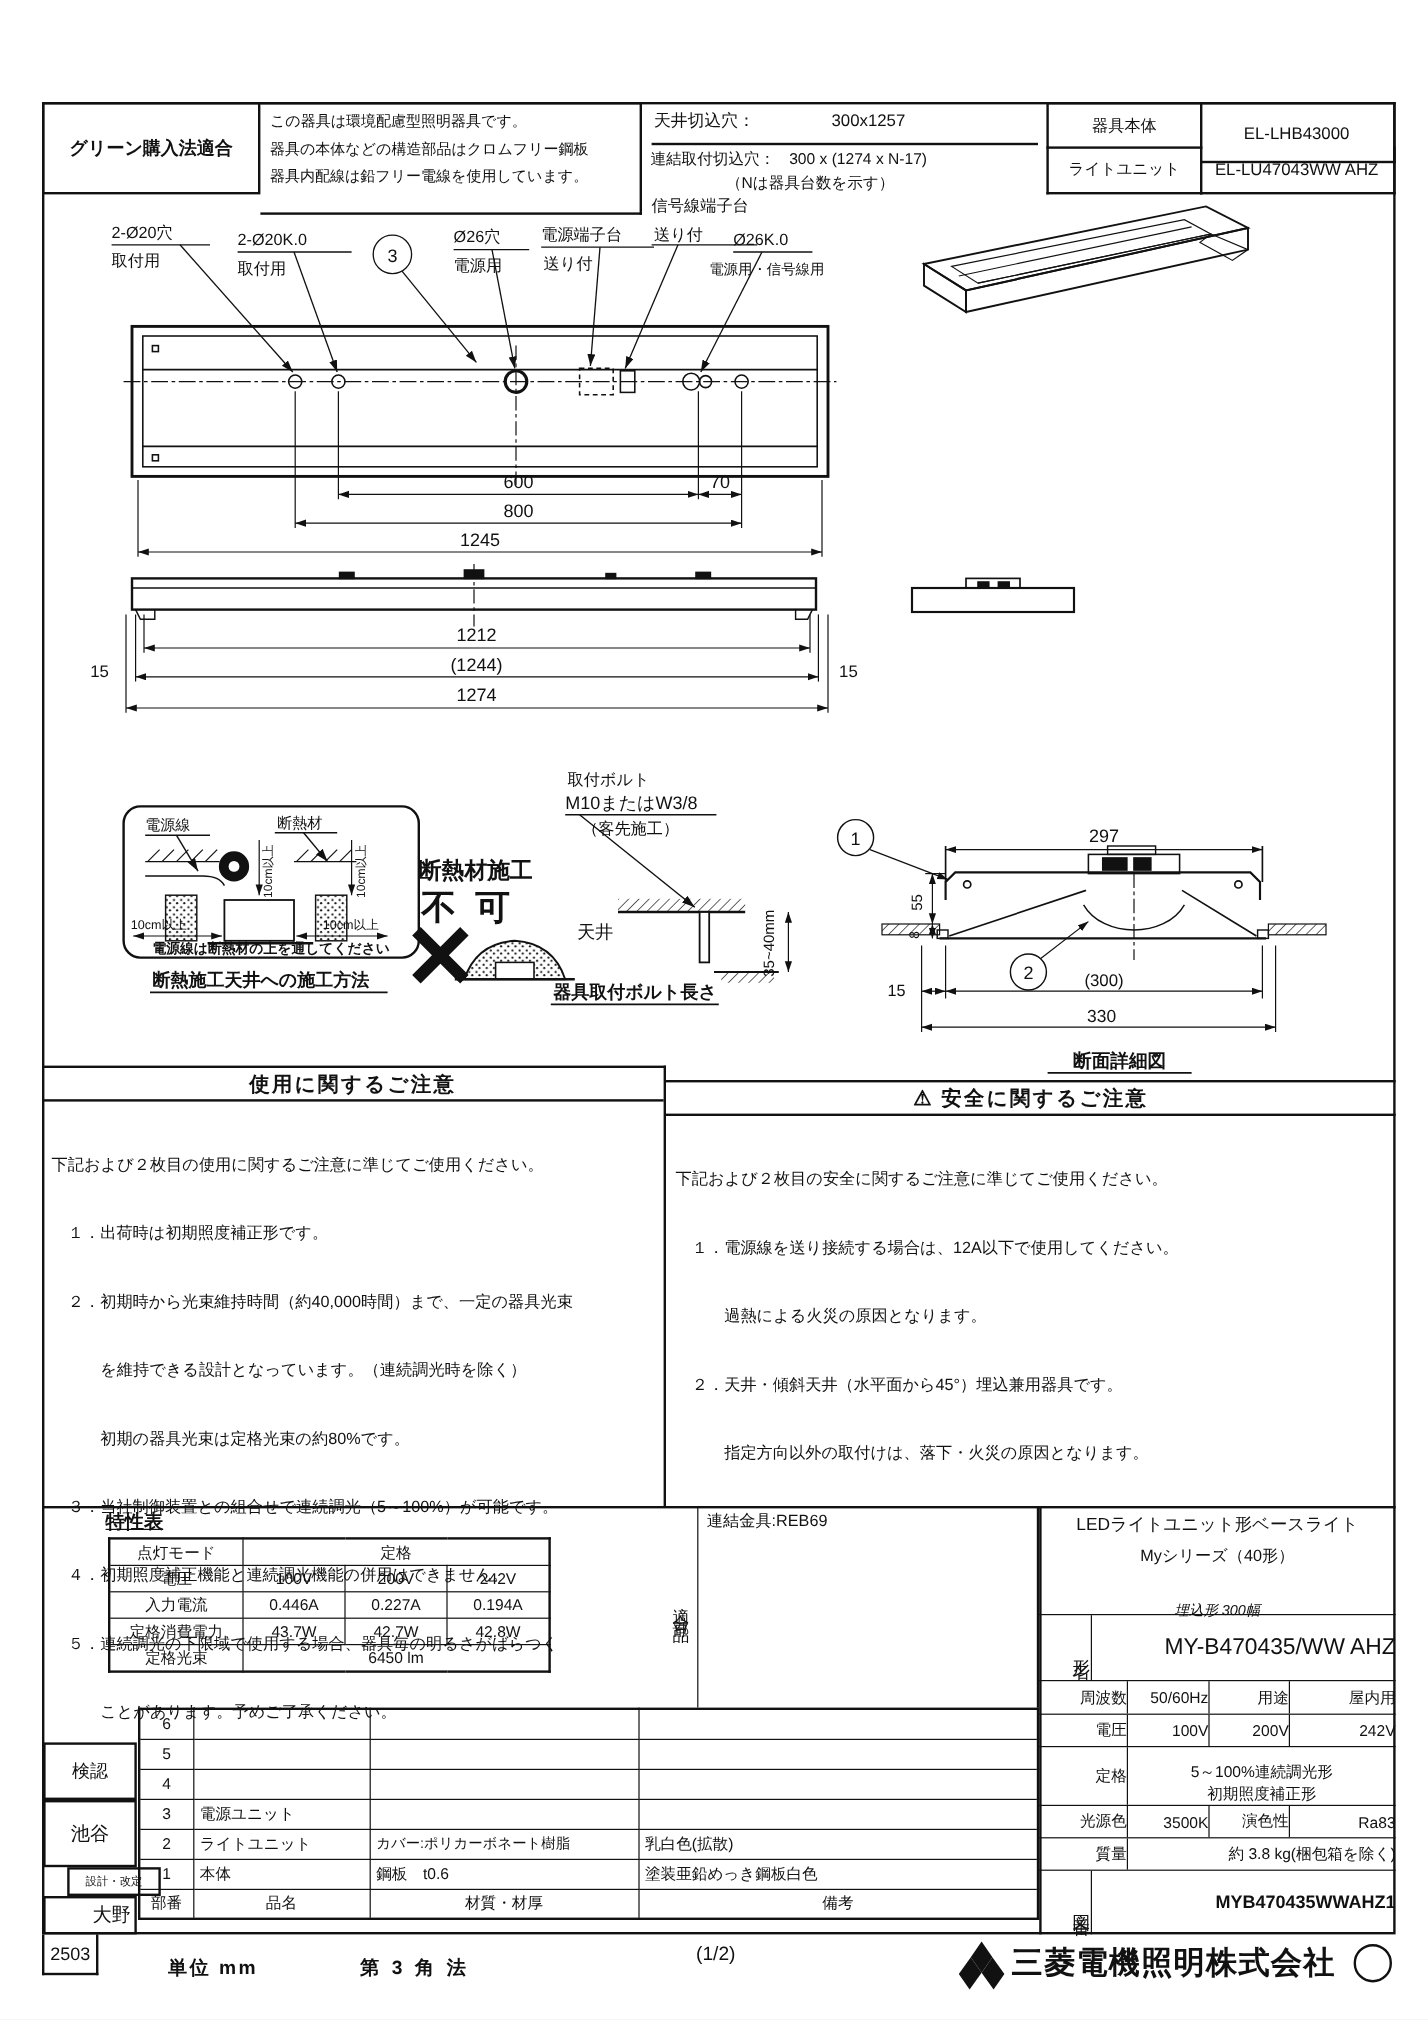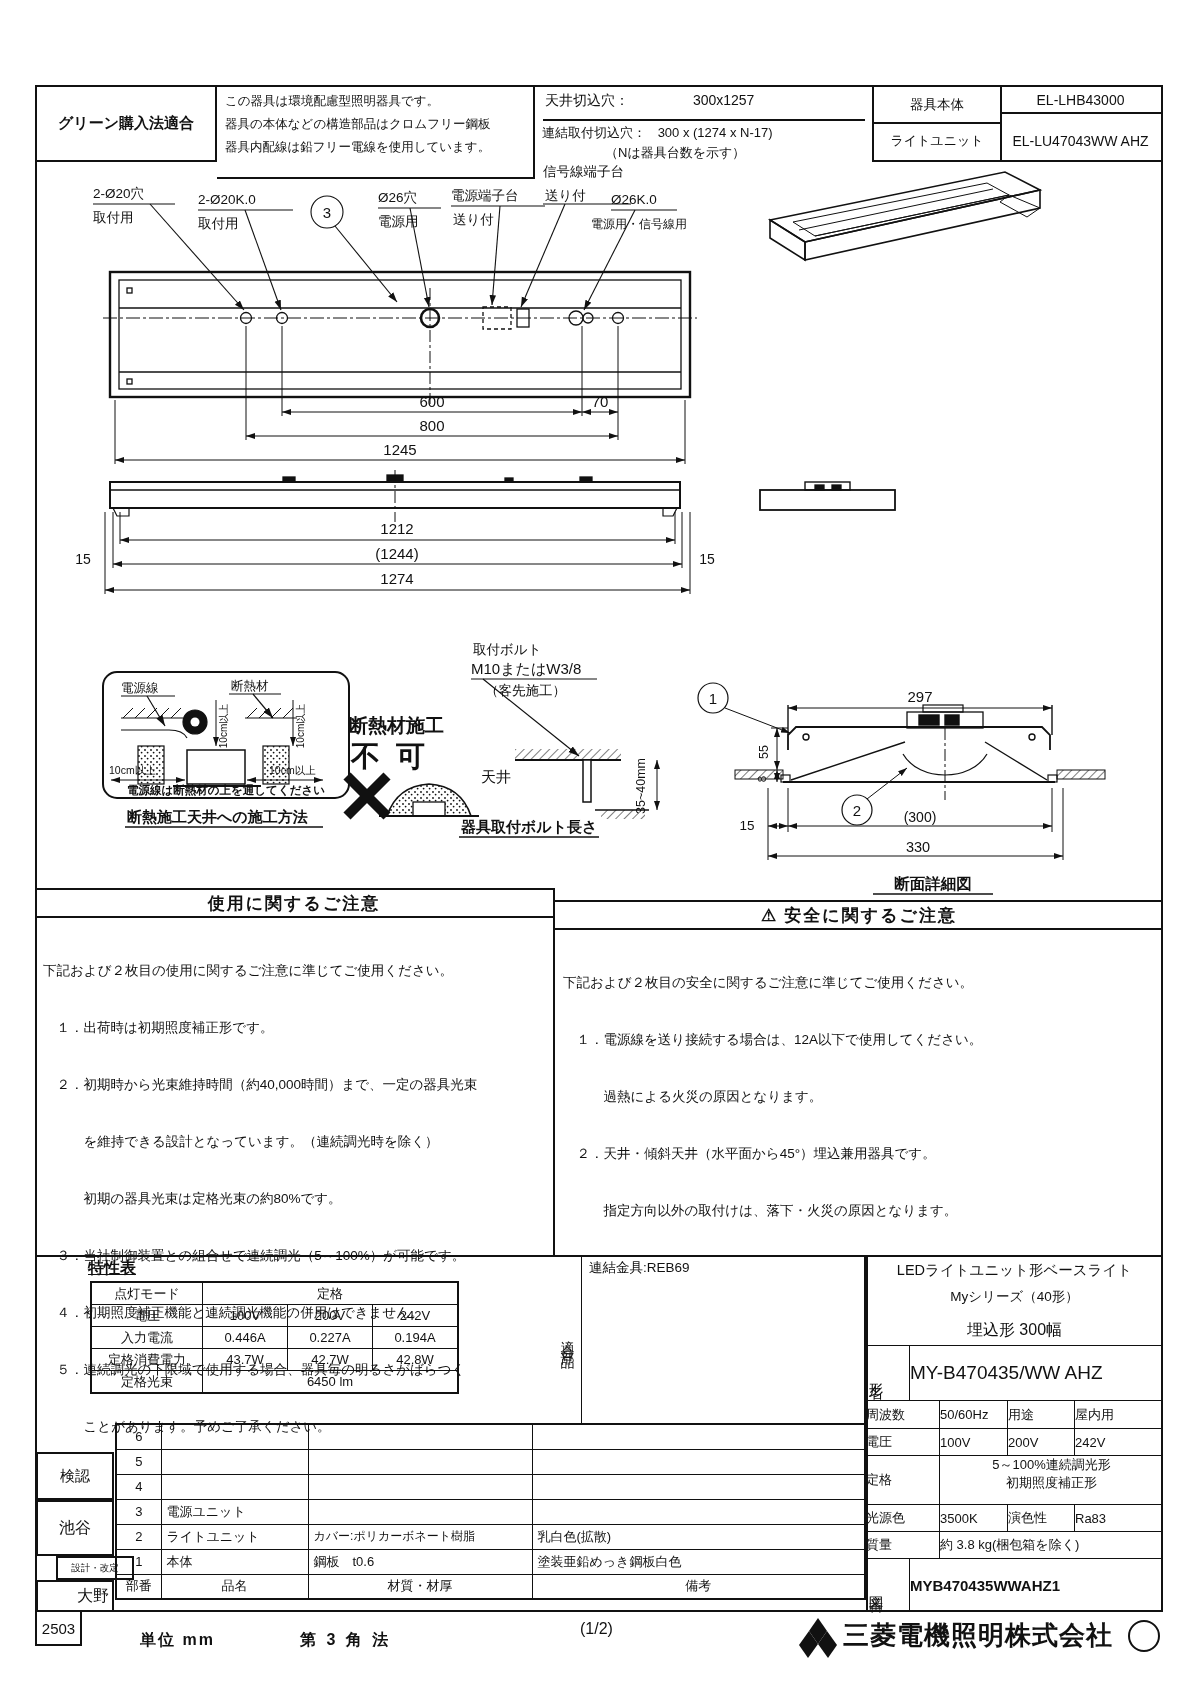--- a/index.html
+++ b/index.html
@@ -19,21 +19,21 @@
   .note-body{padding:5px 8px 0 8px;font-size:13.5px;line-height:19px;white-space:pre-wrap;}
   .note-line{white-space:pre-wrap;}
   
   table{border-collapse:collapse;}
   .ctab td{border:1.6px solid #111;font-size:13px;text-align:center;height:21px;padding:0 3px;}
   .ptab td{border:1.6px solid #111;font-size:13px;height:25px;padding:0 5px;box-sizing:border-box;}
   .ptab{border:2px solid #111;}
   .ctab{border:2px solid #111;}
   .vert{writing-mode:vertical-rl;text-orientation:upright;}
   .prod-row{position:absolute;box-sizing:border-box;border-top:1.6px solid #111;width:100%;}
-  .pcell{position:absolute;top:0;bottom:0;box-sizing:border-box;display:flex;align-items:center;justify-content:flex-start;font-size:13px;text-align:center;}
+  .pcell{position:absolute;top:0;bottom:0;box-sizing:border-box;display:flex;align-items:center;justify-content:flex-end;font-size:13px;text-align:center;}
   .stamp{position:absolute;box-sizing:border-box;border:2px solid #111;left:36px;width:78px;
          display:flex;align-items:center;justify-content:center;}
   svg .t{font-family:"Liberation Sans",sans-serif;fill:#111;stroke:none;}
 </style>
 </head>
 <body>
 
 <div id="page">
 
   <div id="frame" class="abs"></div>
@@ -56,21 +56,21 @@
     <span>連結取付切込穴：</span>
     <span style="margin-left:8px;">300 x (1274 x N-17)</span>
   </div>
   <div class="cell" style="left:605px;top:144px;width:240px;height:20px;font-size:13px;">
     <span>（Nは器具台数を示す）</span>
   </div>
 
   <div class="cell ctr" style="left:872px;top:85px;width:130px;height:39px;border:2px solid #111;font-size:13.5px;">
     <span>器具本体</span>
     </div>
-  <div class="cell ctr" style="left:1000px;top:85px;width:163px;height:29px;border:2px solid #111;border-left:none;font-size:14px;">
+  <div class="cell ctr" style="left:1000px;top:85px;width:163px;height:51px;border:2px solid #111;border-left:none;font-size:14px;">
     <span>EL-LHB43000</span>
     </div>
   <div class="cell ctr" style="left:872px;top:122px;width:130px;height:40px;border:2px solid #111;border-top:none;font-size:13px;">
     <span>ライトユニット</span>
     </div>
   <div class="cell ctr" style="left:1000px;top:122px;width:163px;height:40px;border:2px solid #111;border-top:none;border-left:none;font-size:14px;">
     <span>EL-LU47043WW AHZ</span>
     </div>
 
   <svg class="abs" style="left:35px;top:160px;" width="1130" height="745" viewBox="0 0 1130 745">
@@ -398,21 +398,21 @@
     </div>
     <div class="abs" style="left:34px;top:4px;font-size:13.5px;">
       <span>連結金具:REB69</span>
     </div>
   </div>
 
   <div class="cell" style="left:866px;top:1255px;width:297px;height:357px;">
     <div class="cell" style="left:0;top:0;width:297px;height:90px;text-align:center;">
       <div style="font-size:14.5px;margin-top:6px;">LEDライトユニット形ベースライト</div>
       <div style="font-size:13.5px;margin-top:8px;">Myシリーズ（40形）</div>
-      <div style="font-size:16px;margin-top:14px;">埋込形 300幅</div>
+      <div style="font-size:12px;margin-top:28px;font-style:italic;">埋込形 300幅</div>
     </div>
     <div class="prod-row" style="top:90px;height:55px;">
       <div class="pcell" style="left:0;width:44px;border-right:1.6px solid #111;">
         <span class="vert" style="font-size:15px;letter-spacing:2px;">形名</span>
       </div>
       <div class="pcell" style="left:44px;width:253px;font-size:19px;">
         <span>MY-B470435/WW AHZ</span>
       </div>
     </div>
     <div class="prod-row" style="top:145px;height:28px;">

